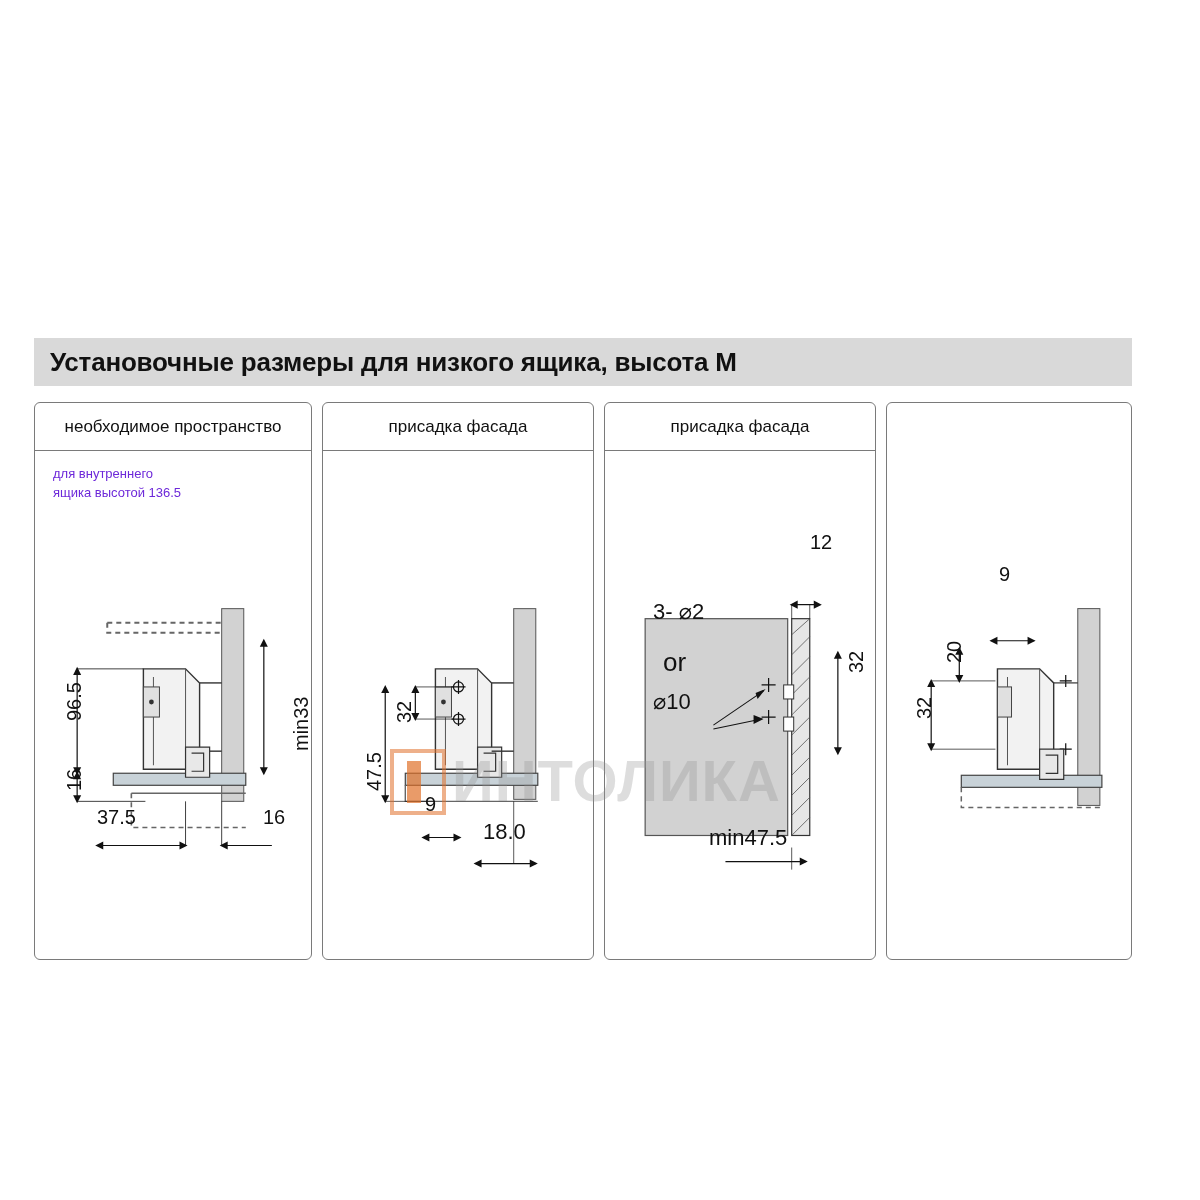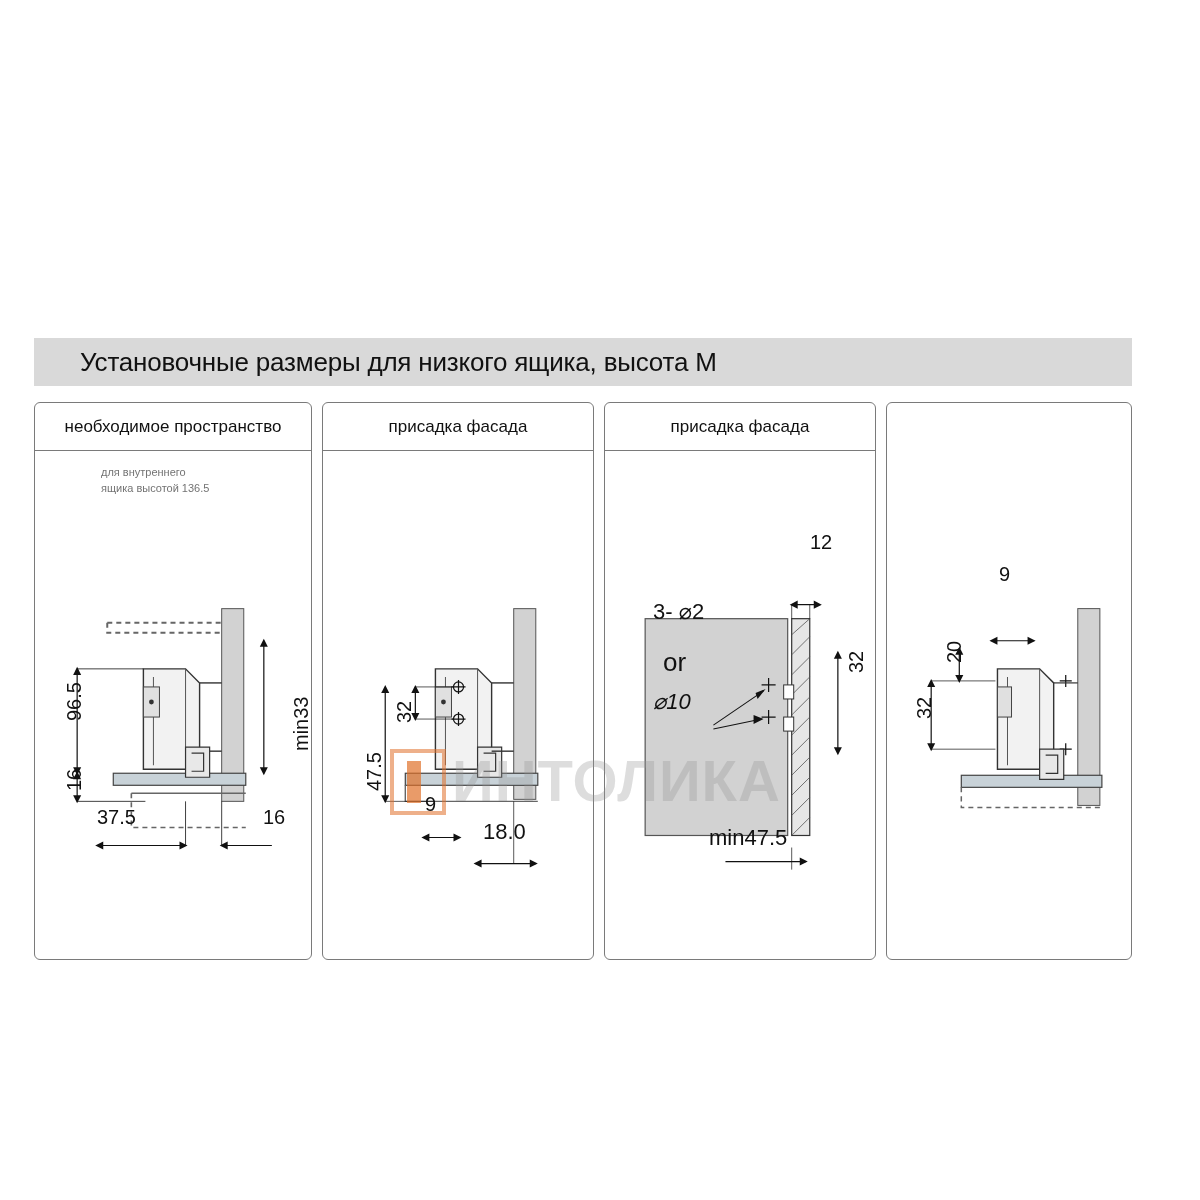--- a/index.html
+++ b/index.html
@@ -27,26 +27,25 @@
     left: 34px;
     top: 338px;
     width: 1098px;
     height: 48px;
     background: #d9d9d9;
     display: flex;
     align-items: center;
   }
   .title-bar .title-text {
     font-size: 26px;
-    font-weight: normal;
+    font-weight: bold;
     letter-spacing: -0.2px;
     padding-left: 16px;
     color: #111;
     white-space: nowrap;
-    margin-left: 30px;
   }
   
   .panel {
     position: absolute;
     top: 402px;
     height: 558px;
     border: 1.5px solid #7a7a7a;
     border-radius: 6px;
     background: #ffffff;
     box-sizing: border-box;
@@ -74,25 +73,24 @@
 
   .panel .body {
     position: absolute;
     left: 0; top: 48px;
     right: 0; bottom: 0;
   }
   .note {
     position: absolute;
     left: 18px;
     top: 14px;
-    font-size: 11px;
+    font-size: 13px;
     line-height: 1.45;
-    color: #737373;
+    color: #6d28d9;
     white-space: pre-line;
-    margin-left: 48px;
   }
   .dim {
     position: absolute;
     font-size: 20px;
     color: #111;
     white-space: nowrap;
   }
   .dim.v {
     transform-origin: 0 0;
     transform: rotate(-90deg);
@@ -318,21 +316,21 @@
         <path d="M228 158 L232 150 L236 158" fill="#111"></path>
         <path d="M228 246 L232 254 L236 246" fill="#111"></path>
 
         <path d="M186 346 L186 368" stroke="#111" stroke-width="0.7"></path>
         <path d="M120 360 L200 360" stroke="#111" stroke-width="1.2"></path>
         <path d="M194 356 L202 360 L194 364" fill="#111"></path>
       </svg>
 
       <div class="dim big" style="left:48px; top:148px;">3- ⌀2</div>
       <div class="dim big" style="left:58px; top:196px; font-size:26px;">or</div>
-      <div class="dim big" style="left:48px; top:238px;font-style:italic;">⌀10</div>
+      <div class="dim big" style="left:48px; top:238px;">⌀10</div>
       <div class="dim" style="left:205px; top:80px;">12</div>
       <div class="dim v" style="left:240px; top:222px;">32</div>
       <div class="dim big" style="left:104px; top:374px;">min47.5</div>
     </div>
   </div>
 
   <div class="panel" id="panel4">
     <div class="body">
       <svg class="draw" viewBox="0 0 243 408">
 

